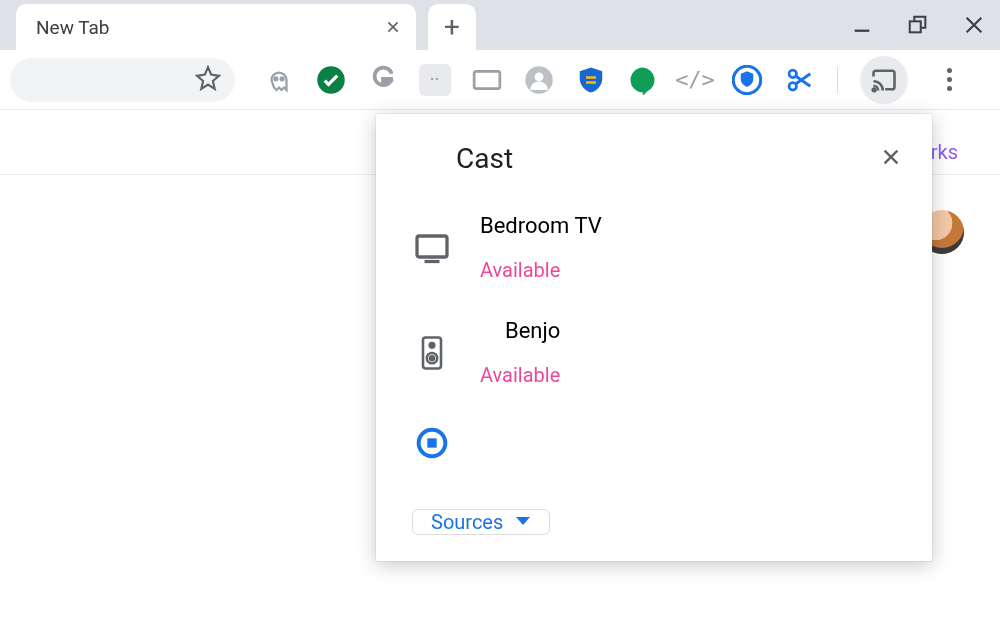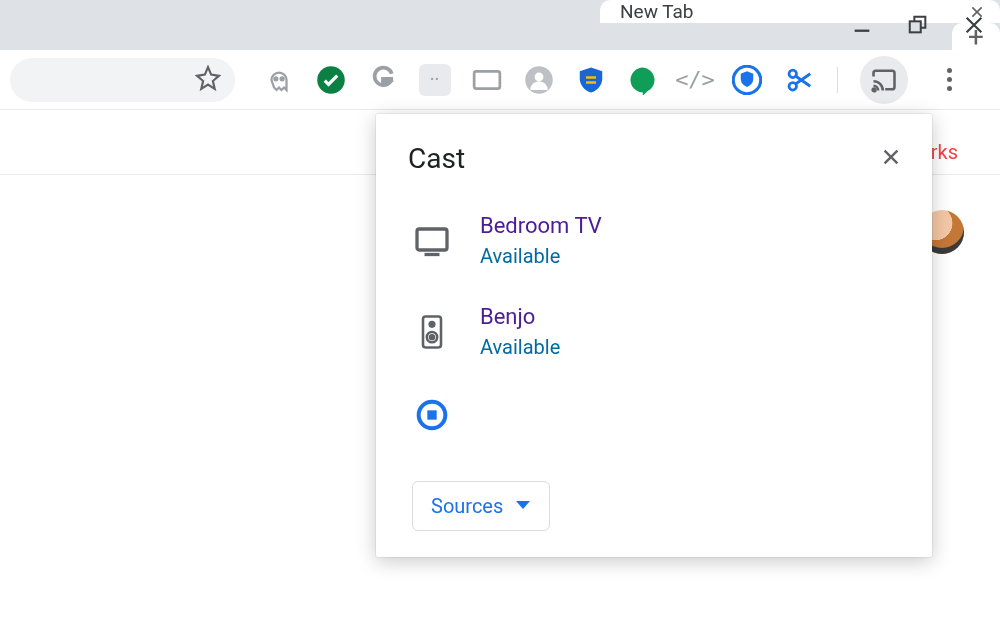--- a/index.html
+++ b/index.html
@@ -12,22 +12,21 @@
       position: relative;
     }
 
     
     .tab-strip {
       height: 50px;
       background: #dee1e6;
       display: flex;
       align-items: flex-end;
       position: relative;
-      padding-left: 8px;
-      flex-direction: column;
+      padding-left: 16px;
     }
     .tab {
       height: 46px;
       width: 400px;
       background: #fff;
       border-radius: 10px 10px 0 0;
       display: flex;
       align-items: center;
       padding: 0 14px 0 20px;
       justify-content: space-between;
@@ -104,21 +103,21 @@
     
     .content {
       position: relative;
       height: calc(643px - 110px);
       background: #fff;
     }
     .link-rks {
       position: absolute;
       right: 42px; top: 30px;
       font-size: 20px;
-      color: #ef4444;
+      color: #8b5cf6;
     }
     .avatar {
       position:absolute;
       right: 36px; top: 100px;
       width: 44px; height: 44px;
       border-radius: 50%;
       background: radial-gradient(circle at 35% 30%, #f3c7a6 0 40%, #c47838 41% 100%);
       overflow:hidden;
       box-shadow: inset 0 -6px 0 #3b3b3b;
     }
@@ -138,35 +137,35 @@
       box-shadow: 0 4px 20px rgba(0,0,0,.22), 0 0 0 1px rgba(0,0,0,.05);
       border-radius: 2px;
       padding: 28px 26px 26px 32px;
       z-index: 10;
     }
     .cast-header {
       display:flex;
       justify-content:space-between;
       align-items:flex-start;
     }
-    .cast-title { font-size: 28px; color:#202124; font-weight:400; }
+    .cast-title { font-size: 28px; color:#202124; font-weight:400;margin-left:48px; }
     .cast-close { width:30px; height:30px; color:#5f6368; cursor:pointer; display:flex; align-items:center; justify-content:center; }
     .device-list { margin-top: 38px; display:flex; flex-direction:column; gap:36px; padding-left: 4px; }
     .device {
       display:flex; align-items:center; gap:28px; cursor:pointer;
     }
     .dev-icon { width:40px; height:40px; display:flex; align-items:center; justify-content:center; color:#5f6368; }
-    .dev-name { font-size: 22px; color:#4c1d95; }
-    .dev-status { font-size: 20px; color:#0369a1; margin-top:6px; }
+    .dev-name { font-size: 22px; color:#000000;text-align:right; }
+    .dev-status { font-size: 20px; color:#ec4899; margin-top:20px; }
     .sources-btn {
       margin-top: 46px;
       display:inline-flex;
       align-items:center;
       gap: 12px;
-      padding: 12px 18px;
+      padding: 0 18px;
       border: 1.5px solid #dadce0;
       border-radius: 6px;
       color: #1a73e8;
       font-size: 20px;
       cursor:pointer;
       margin-left: 4px;
     }
     .sources-btn svg { fill:#1a73e8; }
   </style>
 </head>

